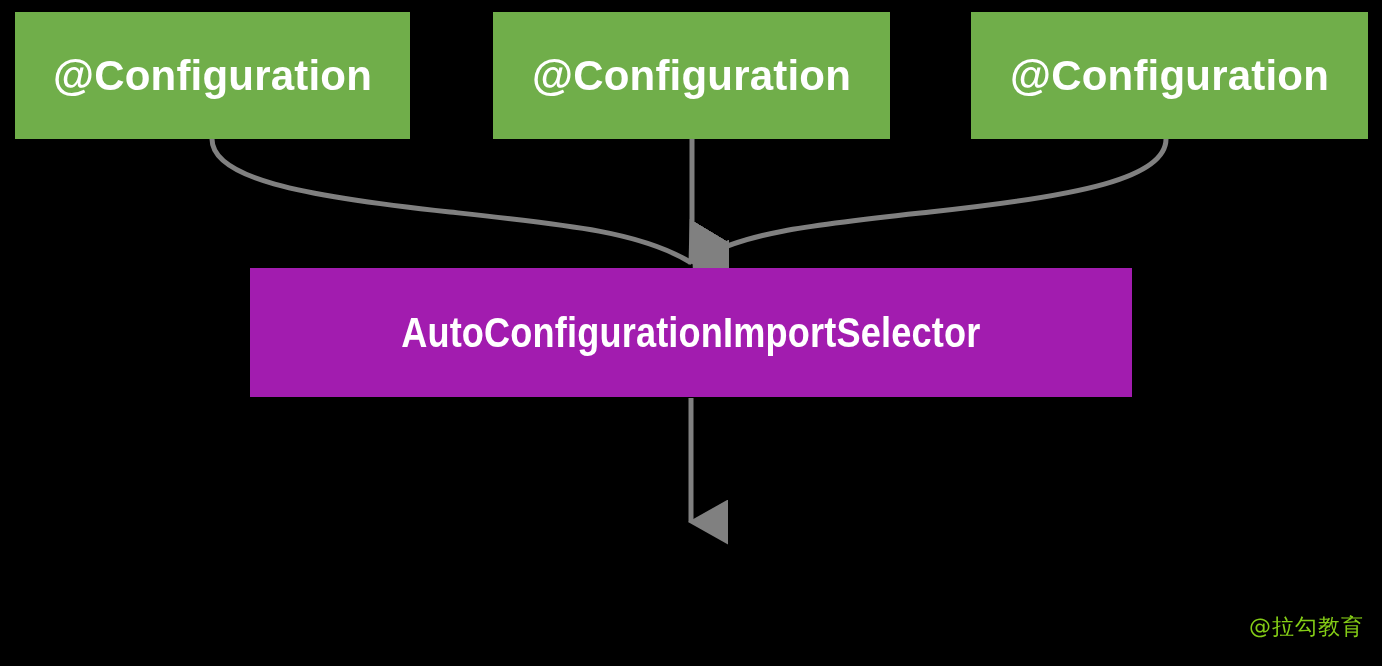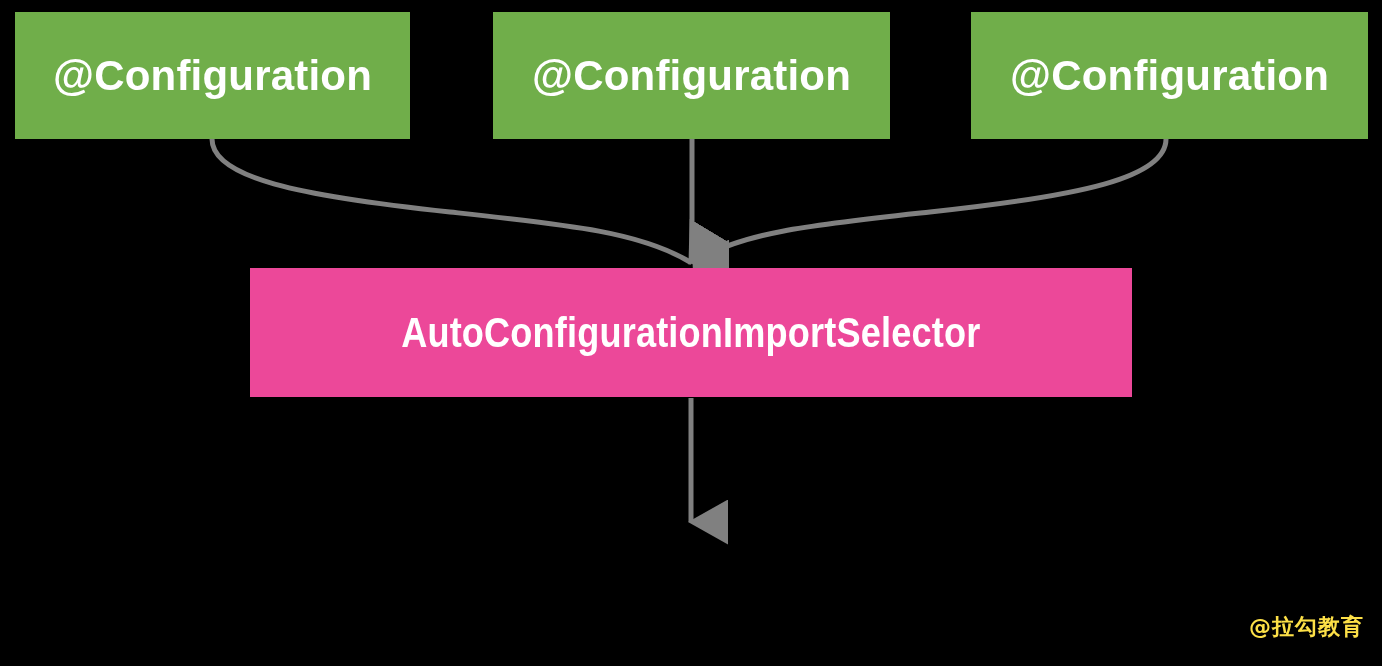--- a/index.html
+++ b/index.html
@@ -28,21 +28,21 @@
     text-align: center;
     letter-spacing: 0.2px;
     line-height: 1;
     white-space: nowrap;
   }
   .node-config {
     background: #70ae4a;
     font-size: 42px;
   }
   .node-selector {
-    background: #ec4899;
+    background: #a21caf;
     font-size: 42px;
   }
   #cfg-1 { left: 15px;  top: 12px;  width: 395px; height: 127px; }
   #cfg-2 { left: 493px; top: 12px;  width: 397px; height: 127px; }
   #cfg-3 { left: 971px; top: 12px;  width: 397px; height: 127px; }
   #autoconf { left: 250px; top: 268px; width: 882px; height: 129px; }
   #autoconf .node-label { transform: scaleX(0.86); transform-origin: center; }
   #springfac { left: 407px; top: 527px; width: 567px; height: 126px; }
 
   #edges {
@@ -51,23 +51,23 @@
     top: 0;
     width: 1382px;
     height: 666px;
     pointer-events: none;
   }
 
   #watermark {
     position: absolute;
     right: 18px;
     bottom: 24px;
-    color: #fde047;
+    color: #84cc16;
     font-size: 22px;
-    font-weight: bold;
+    font-weight: normal;
     letter-spacing: 1px;
     white-space: nowrap;
     font-family: "DejaVu Sans", sans-serif;
   }
 </style>
 </head>
 <body>
 
 <div id="canvas">
 

